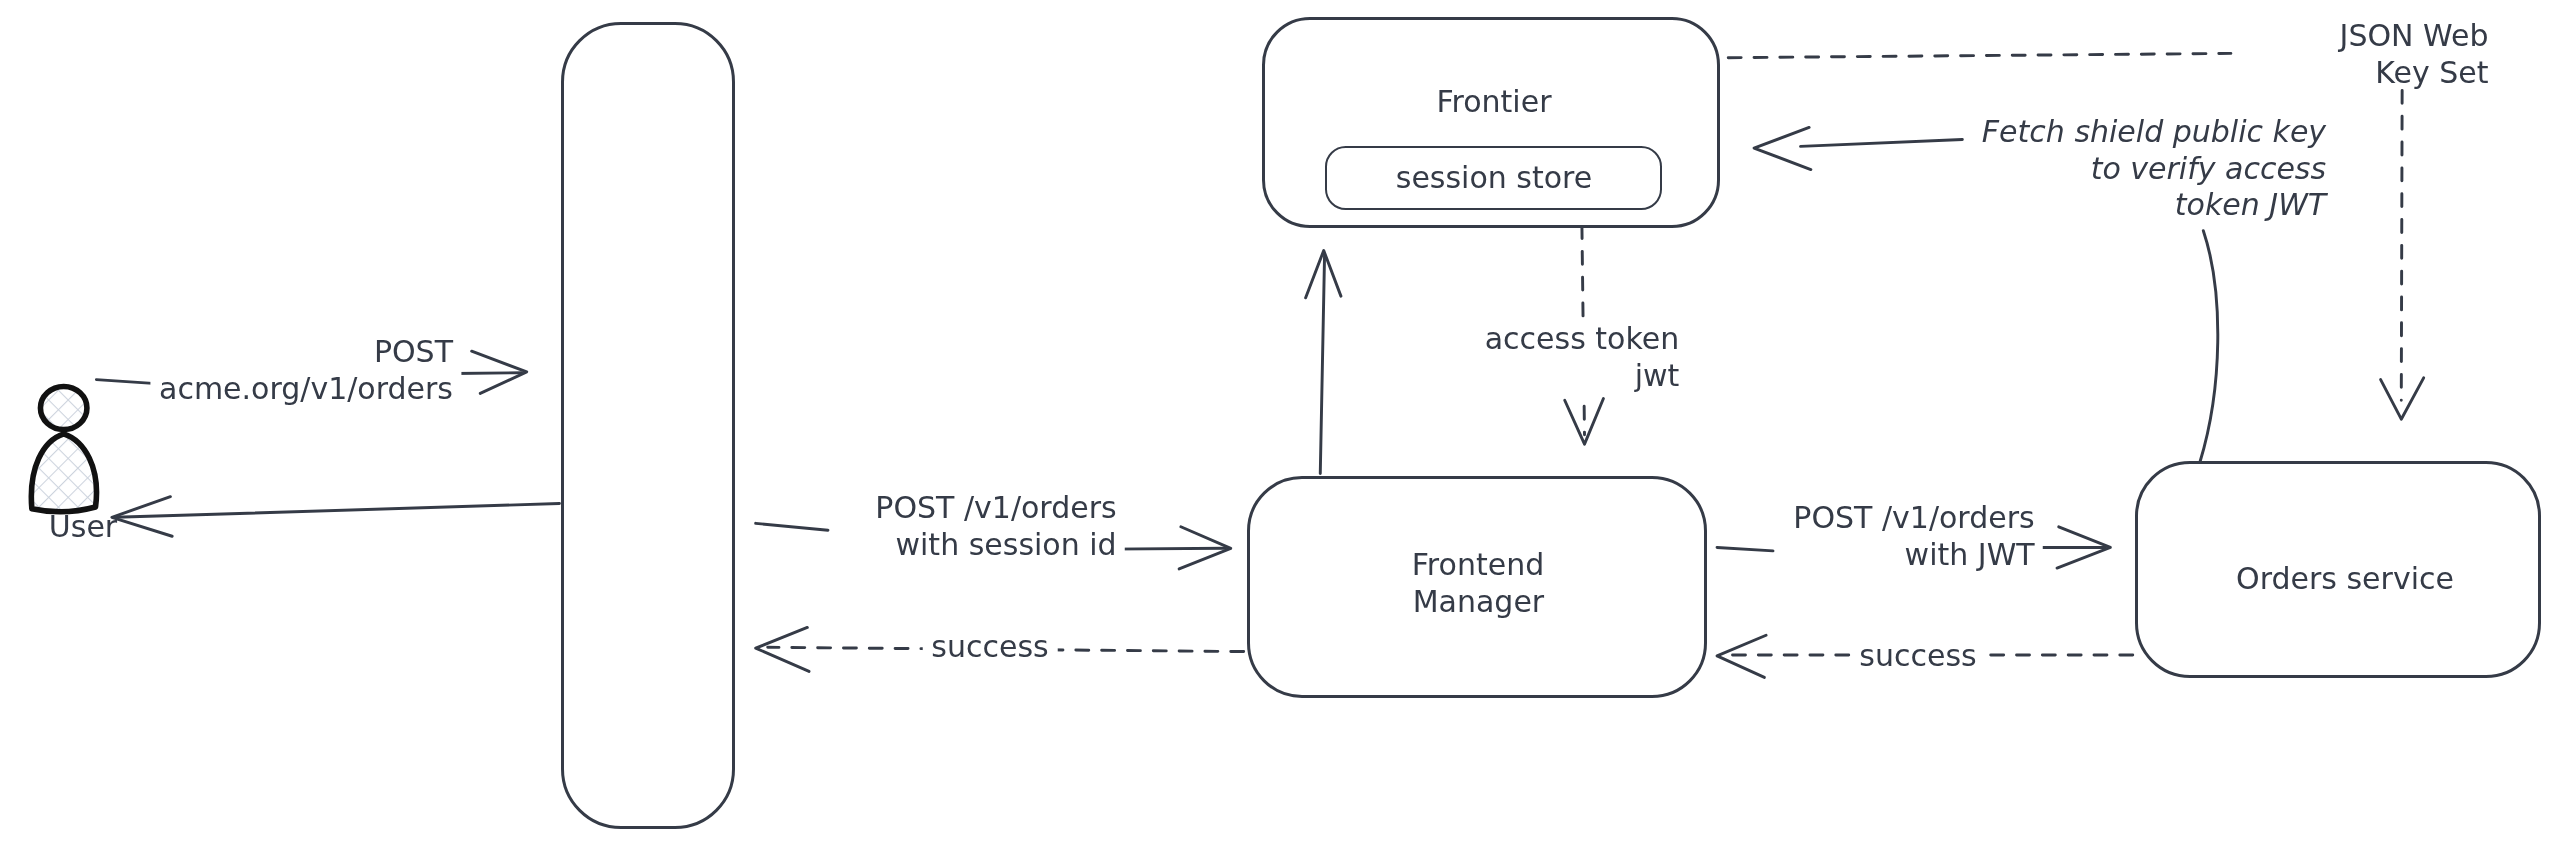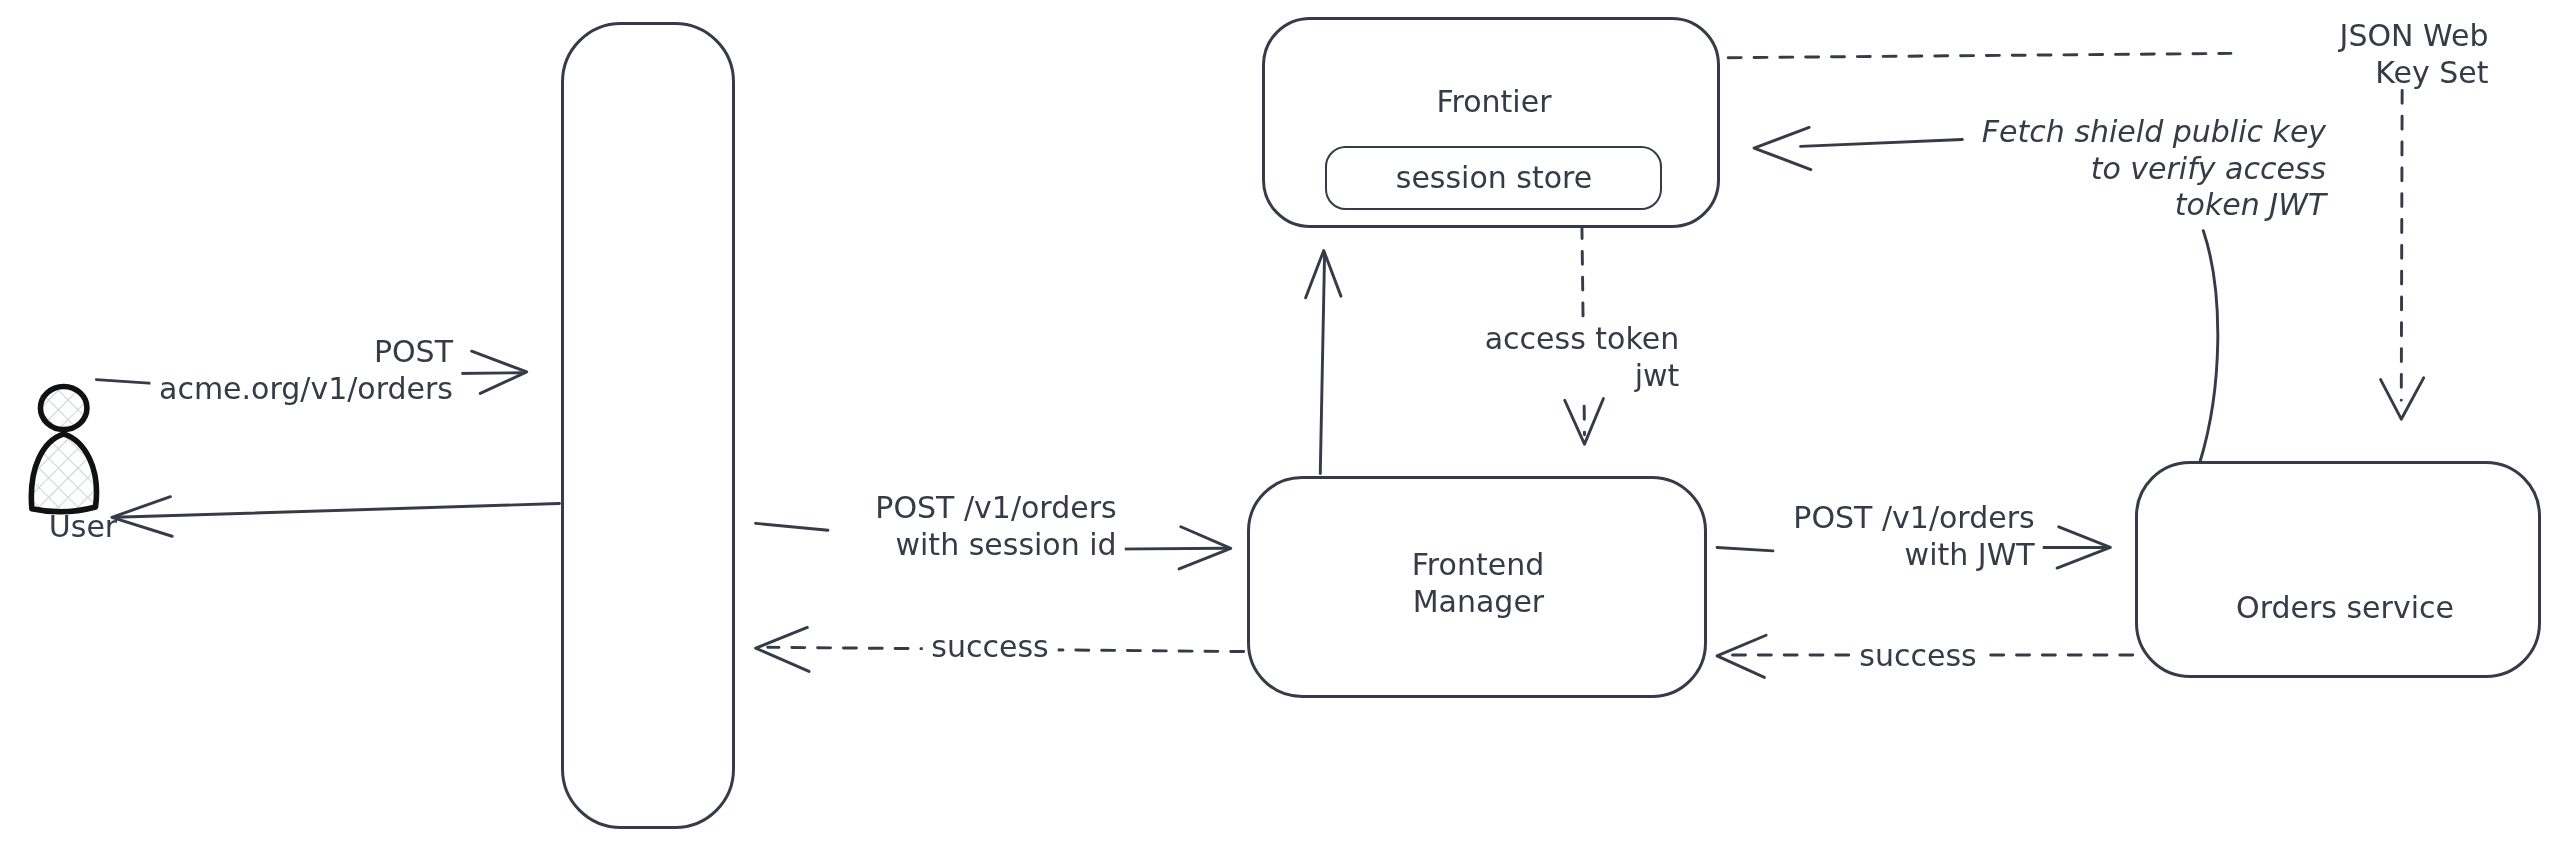--- a/index.html
+++ b/index.html
@@ -101,21 +101,21 @@
   <div class="node" id="box-frontier"></div>
   <div class="node" id="box-session-store"></div>
   <div class="node" id="box-frontend-manager"></div>
   <div class="node" id="box-orders-service"></div>
 
   <div class="lbl node-lbl" style="left:54px;top:527px;margin-left:29px;">User</div>
   <div class="lbl node-lbl" style="left:1494px;top:102px;">Frontier</div>
   <div class="lbl node-lbl" style="left:1494px;top:178px;">session store</div>
   <div class="lbl node-lbl" style="left:1478px;top:584px;">Frontend
 Manager</div>
-  <div class="lbl node-lbl" style="left:2345px;top:608px;">Orders service</div>
+  <div class="lbl node-lbl" style="left:2345px;top:579px;">Orders service</div>
   <div class="lbl node-lbl" style="left:2401px;top:55px;">JSON Web Key Set</div>
 
   <div class="lbl edge-lbl" style="left:306px;top:371px;">POST
 acme.org/v1/orders</div>
   <div class="lbl edge-lbl" style="left:996px;top:527px;">POST /v1/orders
 with session id</div>
   <div class="lbl edge-lbl" style="left:1582px;top:358px;">access token
 jwt</div>
   <div class="lbl edge-lbl" style="left:1914px;top:537px;">POST /v1/orders
 with JWT</div>

